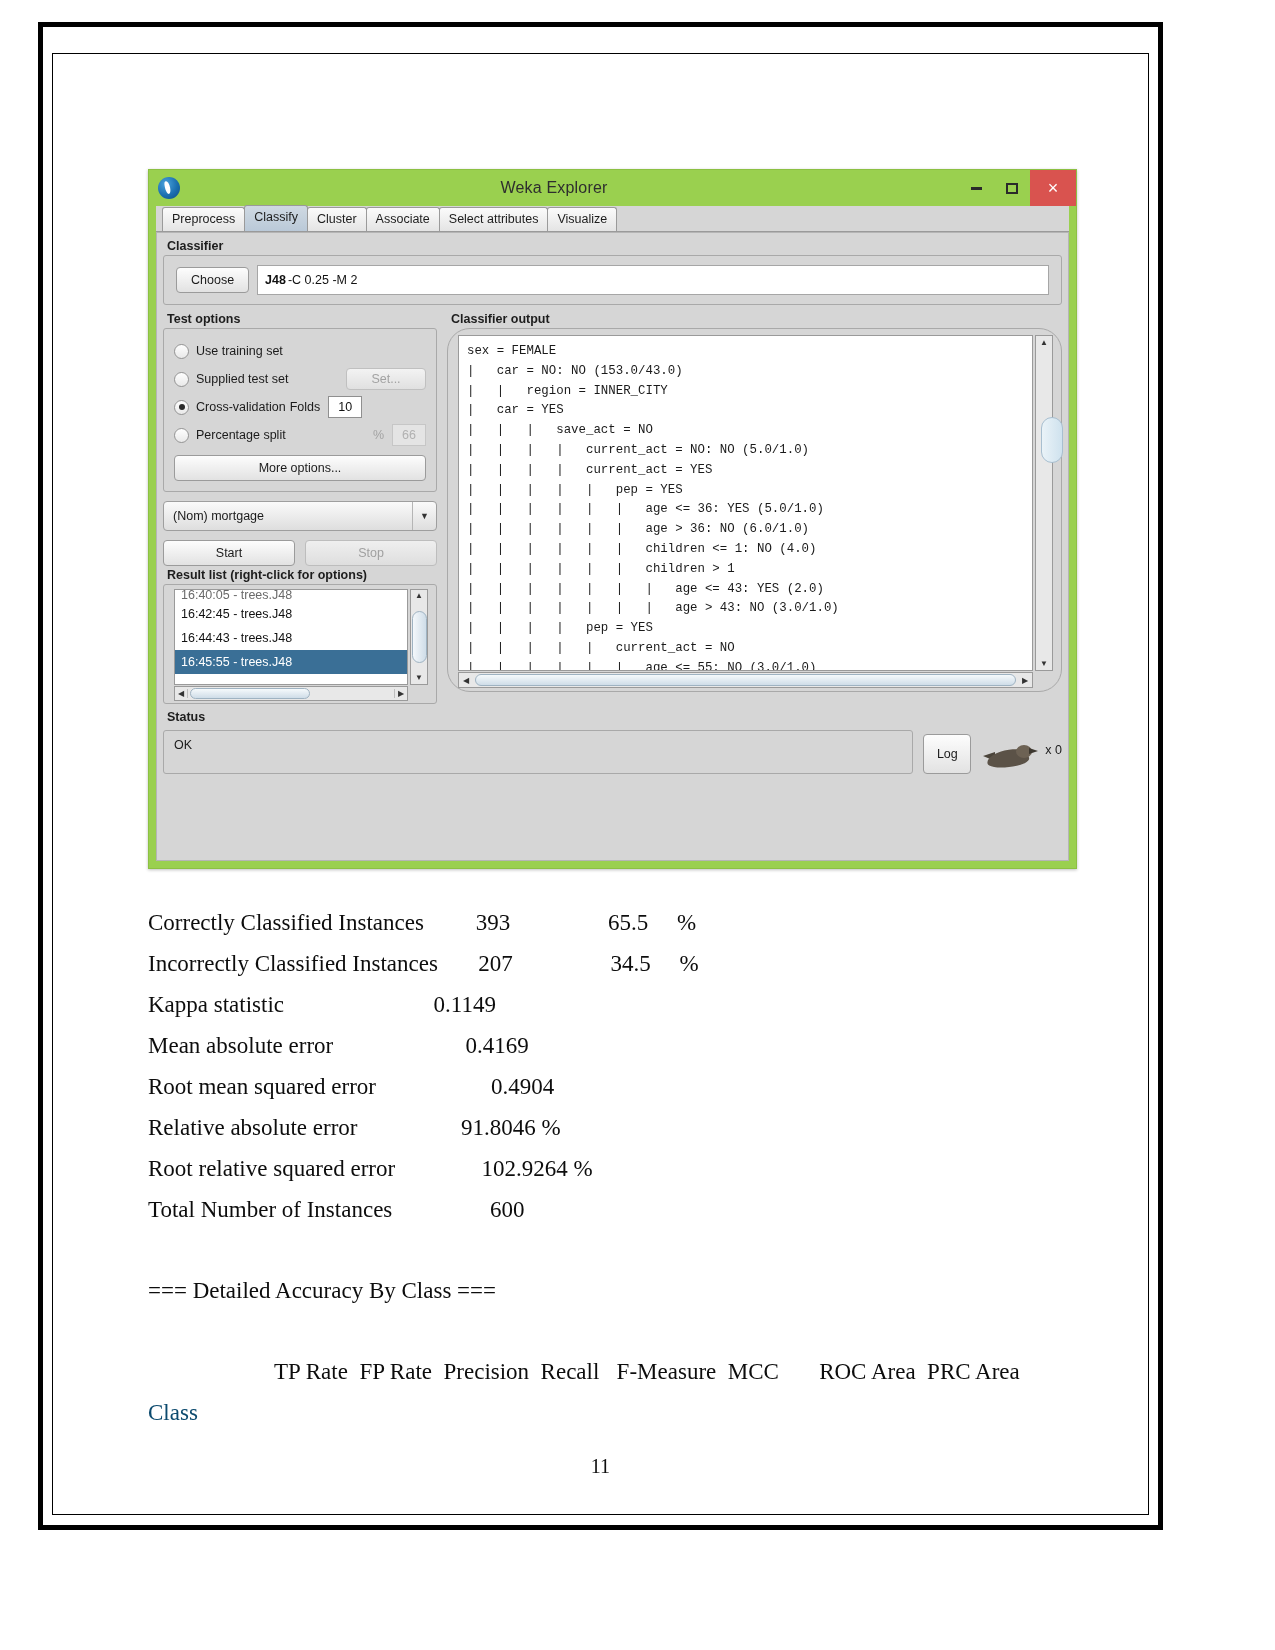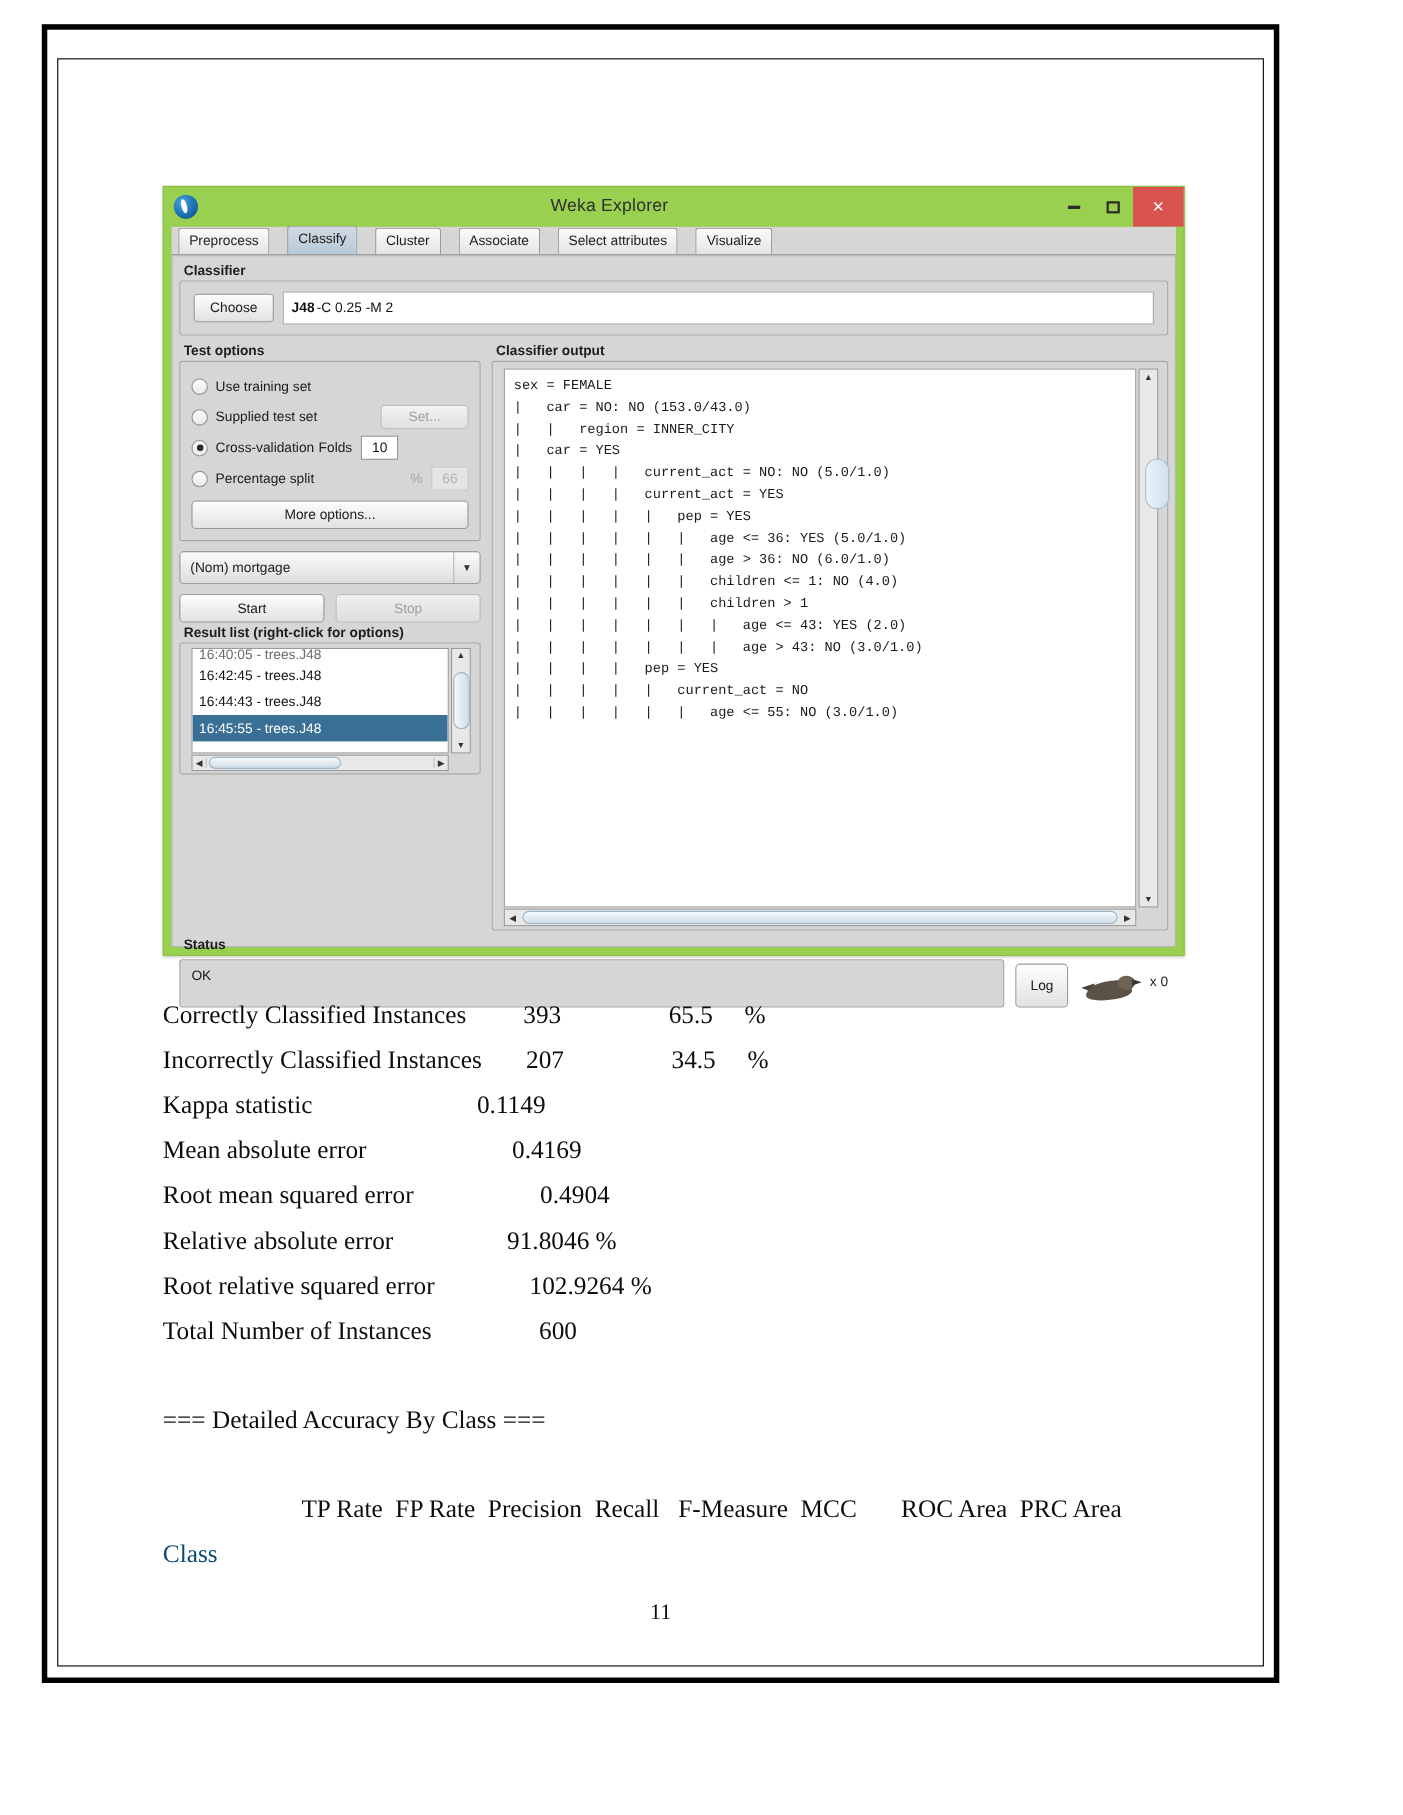--- a/index.html
+++ b/index.html
@@ -96,21 +96,20 @@
 
   
   .tabstrip {
     margin: 0 7px;
     height: 26px;
     display: flex;
     align-items: flex-end;
     border-bottom: 1px solid #9a9a9a;
     background: #d6d6d6;
     padding-left: 6px;
-    gap: 17px;
   }
   .tab {
     font-family: "Liberation Sans", sans-serif;
     font-size: 12.5px;
     color: #1d1d1d;
     padding: 4px 9px 4px 9px;
     border: 1px solid #9a9a9a;
     border-bottom: none;
     border-radius: 3px 3px 0 0;
     background: linear-gradient(#fbfbfb, #e4e4e4);
@@ -300,21 +299,21 @@
     border-right:1px solid #bdbdbd;
   }
   .hscroll .arr.r { border-right:none; border-left:1px solid #bdbdbd; margin-left:auto;}
   .hscroll .thumb {
     height:11px; width:120px; margin-left:2px;
     background: linear-gradient(#f6fafc,#cfdde8);
     border:1px solid #9fb3c2; border-radius:6px;
   }
 
   
-  .outpanel { position:relative; height: 518px; padding:4px; }
+  .outpanel { position:relative; height: 364px; padding:4px;border-radius:23px; }
   .outbox {
     position:absolute; left:10px; right:28px; top:6px; bottom:20px;
     background:#ffffff; border:1px solid #9a9a9a;
     overflow:hidden;
     padding: 6px 0 0 8px;
   }
   .out-line {
     font-family: "Liberation Mono", monospace;
     font-size: 12.4px;
     line-height: 19.8px;
@@ -564,20 +563,21 @@
             </div>
 
             <div class="col-right">
               <div class="group-label">Classifier output</div>
               <div class="panel outpanel">
                 <div class="outbox">
                   <div class="out-line">sex = FEMALE</div>
                   <div class="out-line">|   car = NO: NO (153.0/43.0)</div>
                   <div class="out-line">|   |   region = INNER_CITY</div>
                   <div class="out-line">|   car = YES</div>
+                  <div class="out-line">|   |   |   save_act = NO</div>
                   <div class="out-line">|   |   |   |   current_act = NO: NO (5.0/1.0)</div>
                   <div class="out-line">|   |   |   |   current_act = YES</div>
                   <div class="out-line">|   |   |   |   |   pep = YES</div>
                   <div class="out-line">|   |   |   |   |   |   age &lt;= 36: YES (5.0/1.0)</div>
                   <div class="out-line">|   |   |   |   |   |   age &gt; 36: NO (6.0/1.0)</div>
                   <div class="out-line">|   |   |   |   |   |   children &lt;= 1: NO (4.0)</div>
                   <div class="out-line">|   |   |   |   |   |   children &gt; 1</div>
                   <div class="out-line">|   |   |   |   |   |   |   age &lt;= 43: YES (2.0)</div>
                   <div class="out-line">|   |   |   |   |   |   |   age &gt; 43: NO (3.0/1.0)</div>
                   <div class="out-line">|   |   |   |   pep = YES</div>

